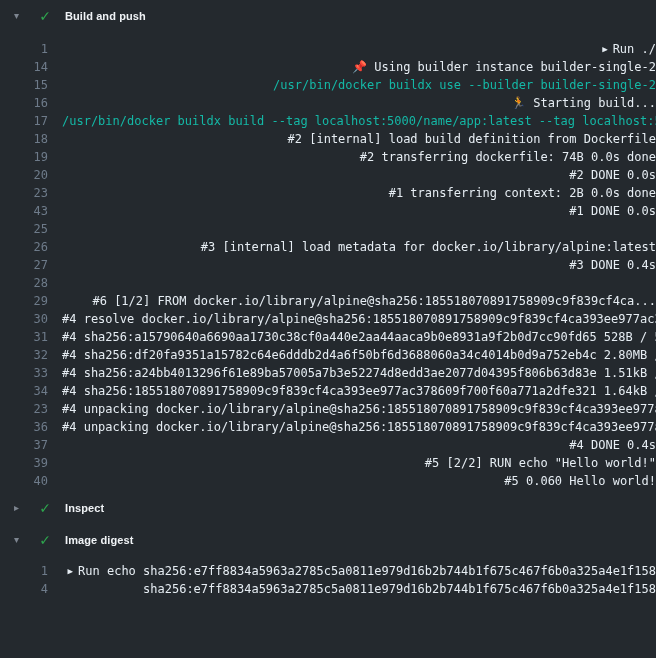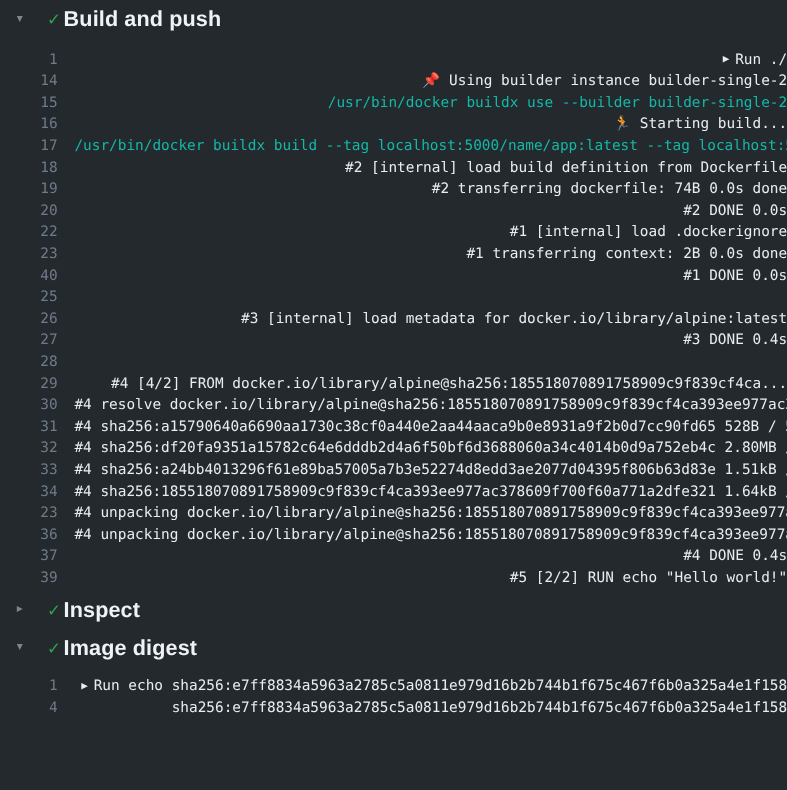--- a/index.html
+++ b/index.html
@@ -19,21 +19,22 @@
   }
   .chevron {
     width:14px; text-align:left;
     color:#7d8590; font-size:10px; line-height:1;
   }
   .check {
     width:16px; margin-left:9px; text-align:center;
     color:#2ea44e; font-weight:bold; font-size:14px; line-height:1;
   }
   .section-title {
-    color:#f0f3f6; font-weight:bold; font-size:18px;
+    margin-left:12px;
+    color:#f0f3f6; font-weight:bold; font-size:11px;
     letter-spacing:0.1px;
   }
   .section-body { overflow:hidden; }
   .body-build  { padding-top:8px; padding-bottom:2px; }
   .body-digest { padding-top:6px; padding-bottom:2px; }
   .log-line {
     display:flex; height:18px; line-height:18px;
     font-size:12px; white-space:pre; overflow:hidden;
   }
   .line-num {
@@ -60,37 +61,37 @@
     </div>
     <div class="section-body body-build">
         <div class="log-line"><span class="line-num">1</span><span class="line-text"><span class="run-toggle">▶</span>Run ./</span></div>
         <div class="log-line"><span class="line-num">14</span><span class="line-text">📌 Using builder instance builder-single-2</span></div>
         <div class="log-line"><span class="line-num">15</span><span class="line-text command">/usr/bin/docker buildx use --builder builder-single-2</span></div>
         <div class="log-line"><span class="line-num">16</span><span class="line-text">🏃 Starting build...</span></div>
         <div class="log-line"><span class="line-num">17</span><span class="line-text command">/usr/bin/docker buildx build --tag localhost:5000/name/app:latest --tag localhost:50</span></div>
         <div class="log-line"><span class="line-num">18</span><span class="line-text">#2 [internal] load build definition from Dockerfile</span></div>
         <div class="log-line"><span class="line-num">19</span><span class="line-text">#2 transferring dockerfile: 74B 0.0s done</span></div>
         <div class="log-line"><span class="line-num">20</span><span class="line-text">#2 DONE 0.0s</span></div>
-        <div class="log-line"><span class="line-num">22</span><span class="line-text">#1 [internal] load .dockerignore</span></div>
         <div class="log-line"><span class="line-num">23</span><span class="line-text">#1 transferring context: 2B 0.0s done</span></div>
-        <div class="log-line"><span class="line-num">40</span><span class="line-text">#1 DONE 0.0s</span></div>
+        <div class="log-line"><span class="line-num">43</span><span class="line-text">#1 DONE 0.0s</span></div>
         <div class="log-line"><span class="line-num">25</span><span class="line-text"></span></div>
         <div class="log-line"><span class="line-num">26</span><span class="line-text">#3 [internal] load metadata for docker.io/library/alpine:latest</span></div>
         <div class="log-line"><span class="line-num">27</span><span class="line-text">#3 DONE 0.4s</span></div>
         <div class="log-line"><span class="line-num">28</span><span class="line-text"></span></div>
-        <div class="log-line"><span class="line-num">29</span><span class="line-text">#4 [4/2] FROM docker.io/library/alpine@sha256:185518070891758909c9f839cf4ca...</span></div>
+        <div class="log-line"><span class="line-num">29</span><span class="line-text">#6 [1/2] FROM docker.io/library/alpine@sha256:185518070891758909c9f839cf4ca...</span></div>
         <div class="log-line"><span class="line-num">30</span><span class="line-text">#4 resolve docker.io/library/alpine@sha256:185518070891758909c9f839cf4ca393ee977ac3</span></div>
         <div class="log-line"><span class="line-num">31</span><span class="line-text">#4 sha256:a15790640a6690aa1730c38cf0a440e2aa44aaca9b0e8931a9f2b0d7cc90fd65 528B / 5</span></div>
         <div class="log-line"><span class="line-num">32</span><span class="line-text">#4 sha256:df20fa9351a15782c64e6dddb2d4a6f50bf6d3688060a34c4014b0d9a752eb4c 2.80MB /</span></div>
         <div class="log-line"><span class="line-num">33</span><span class="line-text">#4 sha256:a24bb4013296f61e89ba57005a7b3e52274d8edd3ae2077d04395f806b63d83e 1.51kB /</span></div>
         <div class="log-line"><span class="line-num">34</span><span class="line-text">#4 sha256:185518070891758909c9f839cf4ca393ee977ac378609f700f60a771a2dfe321 1.64kB /</span></div>
         <div class="log-line"><span class="line-num">23</span><span class="line-text">#4 unpacking docker.io/library/alpine@sha256:185518070891758909c9f839cf4ca393ee977a</span></div>
         <div class="log-line"><span class="line-num">36</span><span class="line-text">#4 unpacking docker.io/library/alpine@sha256:185518070891758909c9f839cf4ca393ee977a</span></div>
         <div class="log-line"><span class="line-num">37</span><span class="line-text">#4 DONE 0.4s</span></div>
         <div class="log-line"><span class="line-num">39</span><span class="line-text">#5 [2/2] RUN echo "Hello world!"</span></div>
+        <div class="log-line"><span class="line-num">40</span><span class="line-text">#5 0.060 Hello world!</span></div>
       </div>
   </div>
 
   <div class="section">
     <div class="section-header">
       <span class="chevron">▸</span>
       <span class="check">✓</span>
       <span class="section-title">Inspect</span>
     </div>
   </div>

